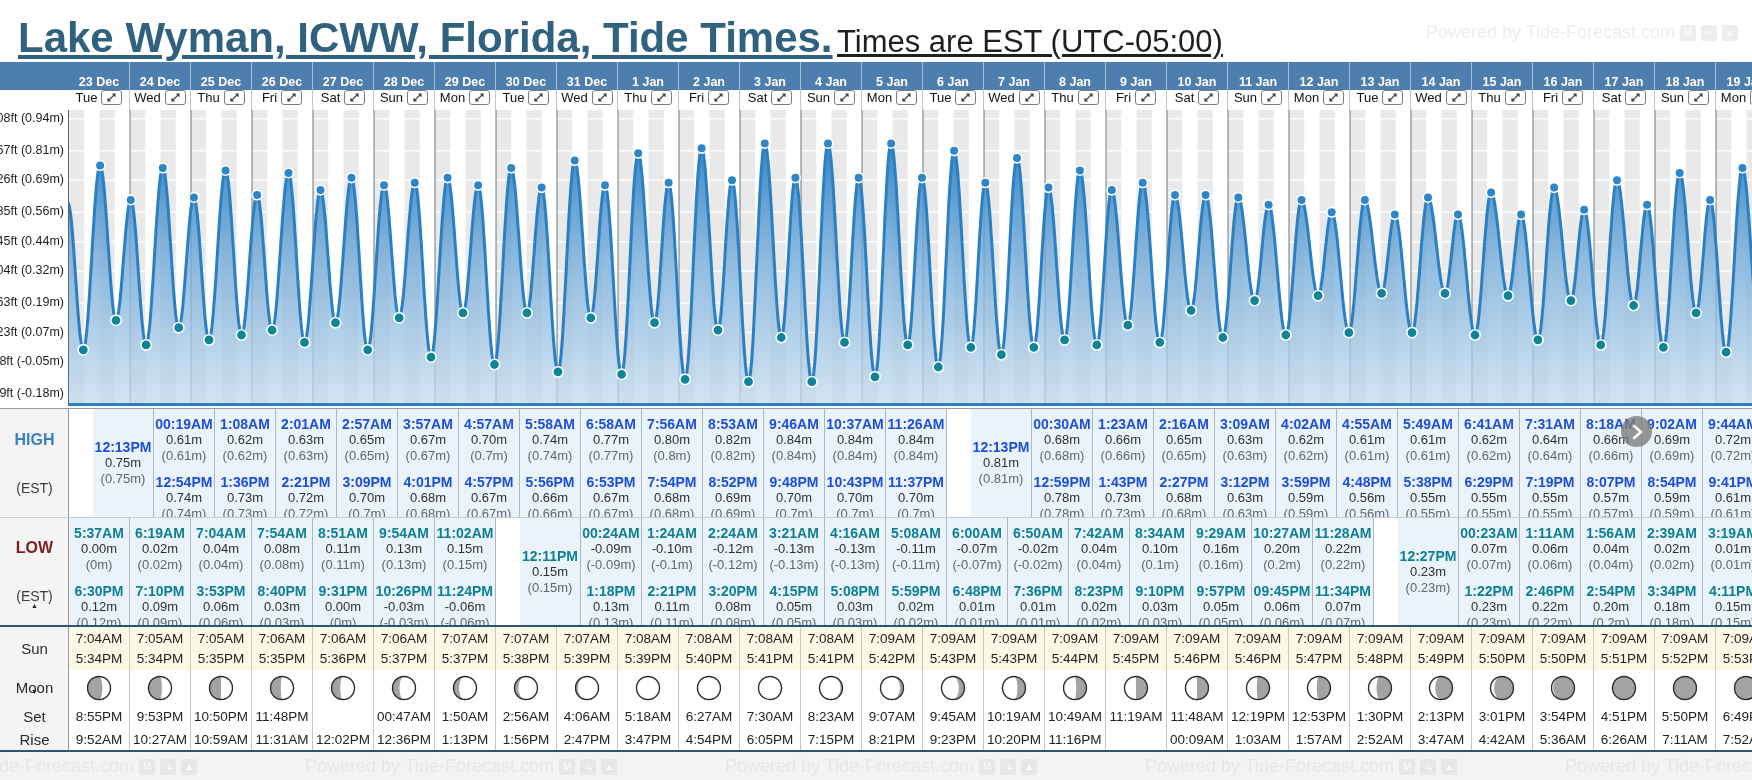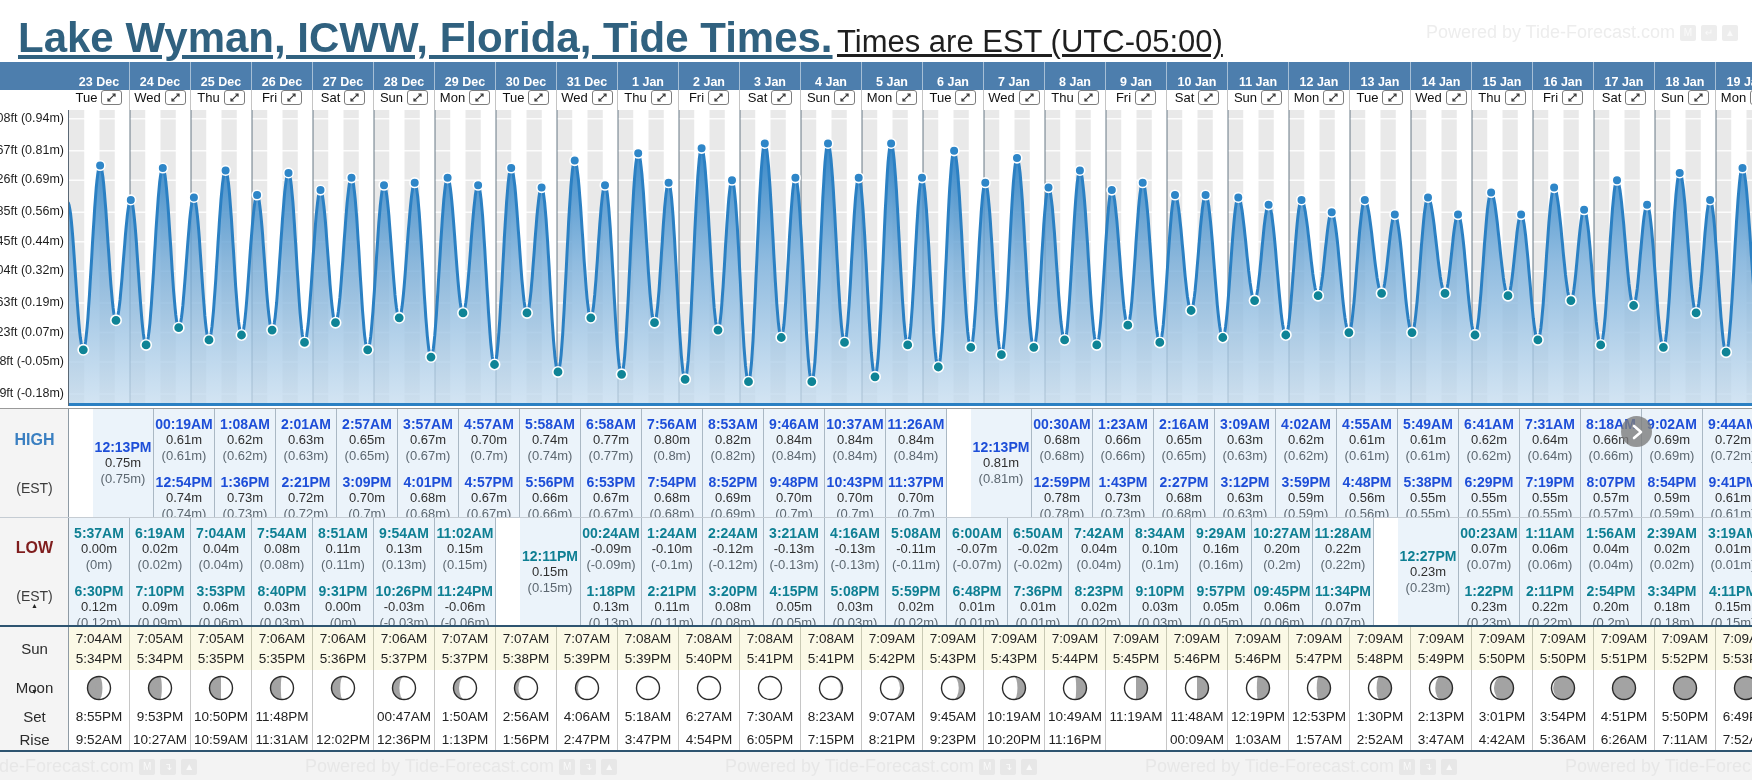--- a/index.html
+++ b/index.html
@@ -1234,21 +1234,21 @@
           </div>
         </div>
         <div class="col tide-cell">
           <div class="entry">
             <div class="t low">1:11AM</div>
             <div class="m">0.06m</div>
             <div class="p">(0.06m)</div>
           </div>
           <div class="edl"></div>
           <div class="entry">
-            <div class="t low">2:11PM</div>
+            <div class="t low">2:46PM</div>
             <div class="m">0.22m</div>
             <div class="p">(0.22m)</div>
           </div>
         </div>
         <div class="col tide-cell">
           <div class="entry">
             <div class="t low">1:56AM</div>
             <div class="m">0.04m</div>
             <div class="p">(0.04m)</div>
           </div>

